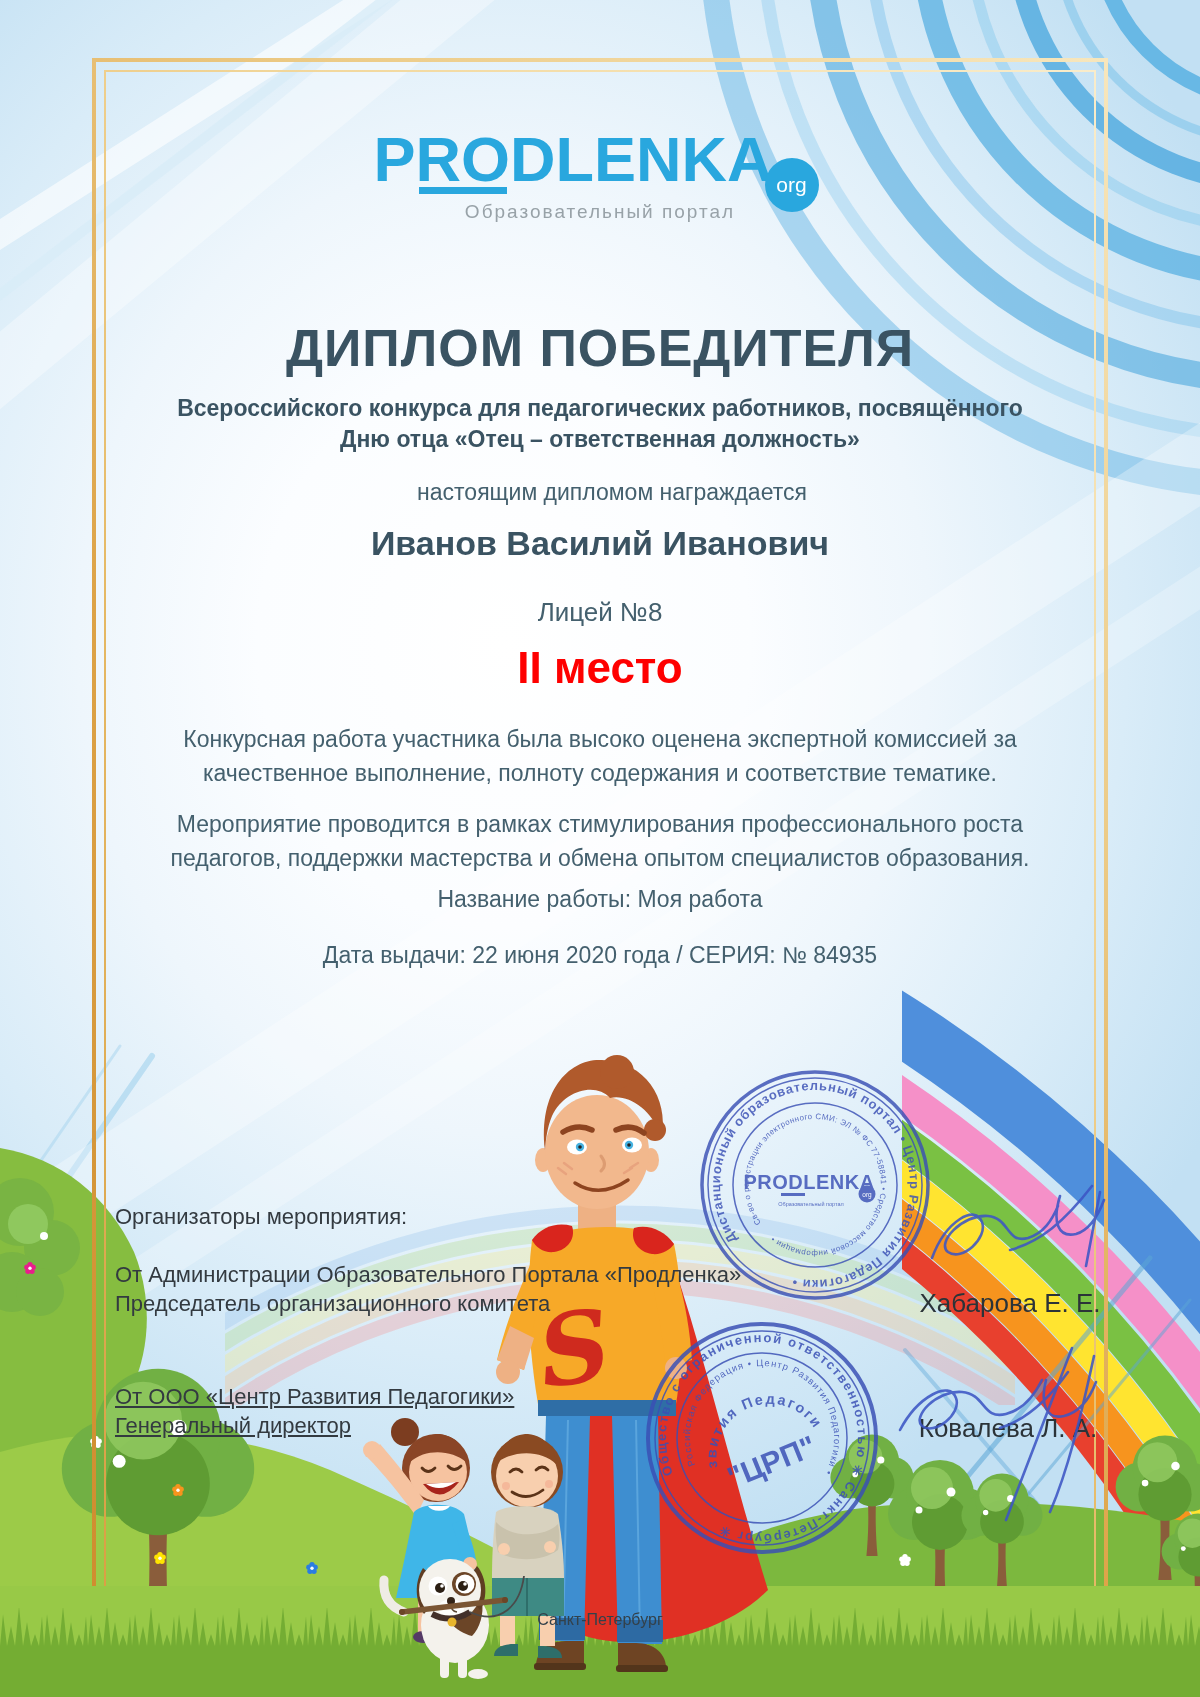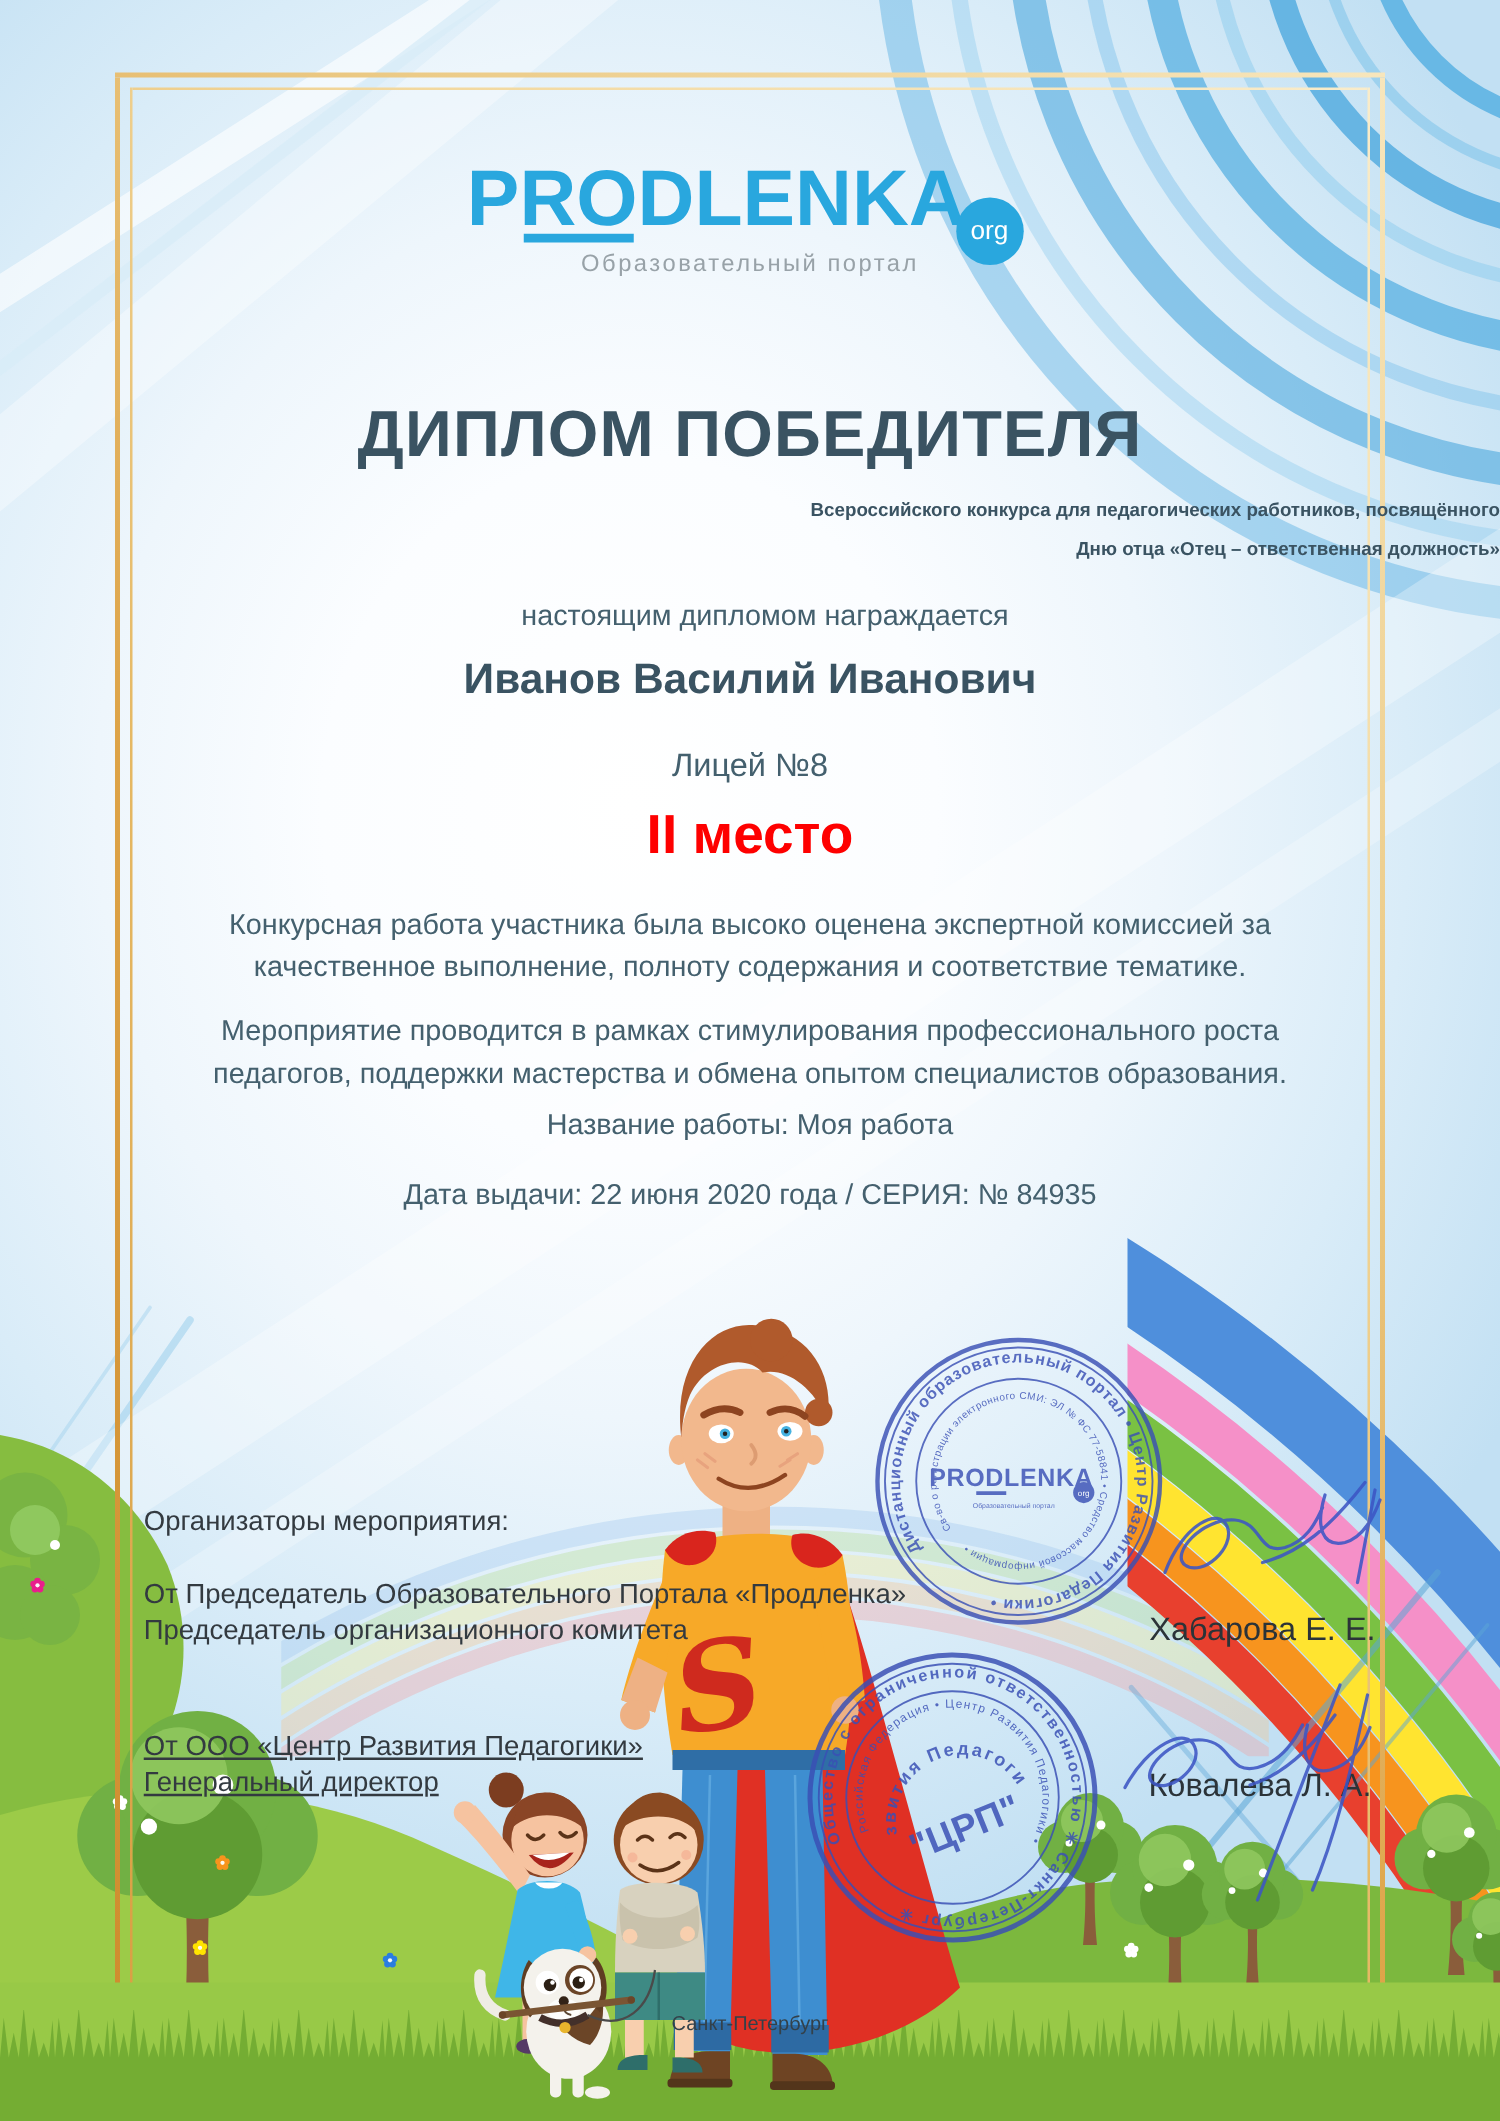--- a/index.html
+++ b/index.html
@@ -22,21 +22,21 @@
   .logo-block{top:128px;}
   .brand-row{display:inline-flex;align-items:flex-start;}
   .brand{font-size:63px;font-weight:700;color:#29a7de;letter-spacing:0;line-height:1;}
   .brand .uline{position:relative;}
   .brand .uline::after{content:"";position:absolute;left:3px;right:3px;bottom:0px;height:7px;background:#29a7de;}
   .org-badge{width:54px;height:54px;border-radius:50%;background:#29a7de;color:#fff;
     font-size:21px;display:inline-flex;align-items:center;justify-content:center;
     transform:translate(-8px,30px);}
   .tagline{margin-top:10px;font-size:19px;color:#98a2a8;letter-spacing:2px;}
   .title{top:318px;font-size:52px;font-weight:700;letter-spacing:1px;}
-  .subtitle{top:393px;font-size:15px;font-weight:700;line-height:31px;text-align:right;}
+  .subtitle{top:393px;font-size:23px;font-weight:700;line-height:31px;}
   .intro{top:479px;font-size:23px;color:#44606e;padding-left:12px;}
   .recipient{top:524px;font-size:34px;font-weight:700;}
   .institution{top:597px;font-size:26px;color:#44606e;}
   .place{top:643px;font-size:44px;font-weight:700;color:#fe0000;}
   .para1{top:722px;} .para2{top:807px;}
   .para{font-size:23px;line-height:34px;color:#44606e;}
   .work{top:886px;font-size:23px;color:#44606e;}
   .issued{top:942px;font-size:23px;color:#44606e;}
   .org-block{position:absolute;left:115px;text-align:left;color:#333a40;z-index:4;
     font-family:"Liberation Sans","DejaVu Sans",sans-serif;}
@@ -310,21 +310,21 @@
   </div>
   <div class="txt para para2">
     <div>Мероприятие проводится в рамках стимулирования профессионального роста</div>
     <div>педагогов, поддержки мастерства и обмена опытом специалистов образования.</div>
   </div>
   <div class="txt work">Название работы: Моя работа</div>
   <div class="txt issued">Дата выдачи: 22 июня 2020 года / СЕРИЯ: № 84935</div>
 
   <div class="org-block org-heading">Организаторы мероприятия:</div>
   <div class="org-block org1">
-    <div>От Председатель Образовательного Портала «Продленка»</div>
+    <div>От Администрации Образовательного Портала «Продленка»</div>
     <div>Председатель организационного комитета</div>
   </div>
   <div class="org-block org2">
     <div>От ООО «Центр Развития Педагогики»</div>
     <div>Генеральный директор</div>
   </div>
   <div class="signer signer1">Хабарова Е. Е.</div>
   <div class="signer signer2">Ковалева Л. А.</div>
   <div class="txt city">Санкт-Петербург</div>
 

